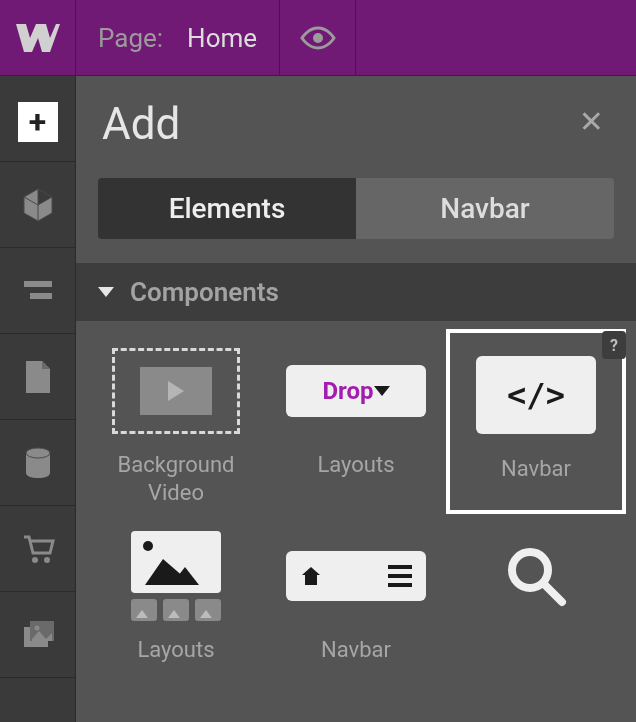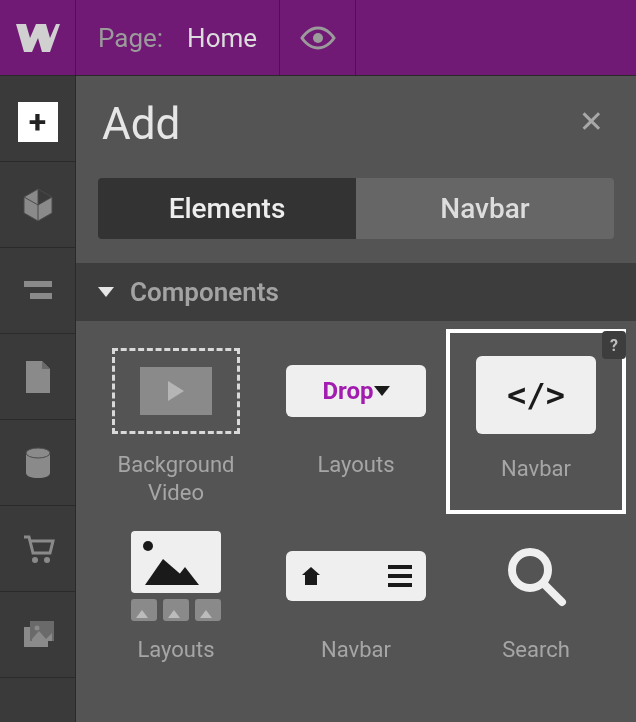--- a/index.html
+++ b/index.html
@@ -405,18 +405,17 @@
         <div class="element-label">Navbar</div>
       </div>
 
       <div class="element-cell">
         <div class="element-icon-box">
           <svg class="search-svg" viewBox="0 0 72 72">
             <circle cx="30" cy="30" r="18" fill="none" stroke="#efefef" stroke-width="8"></circle>
             <line x1="44" y1="44" x2="62" y2="62" stroke="#efefef" stroke-width="8" stroke-linecap="round"></line>
           </svg>
         </div>
-        <div class="element-label">Search</div>
       </div>
 
     </div>
   </div>
 </div>
 
 </body></html>

